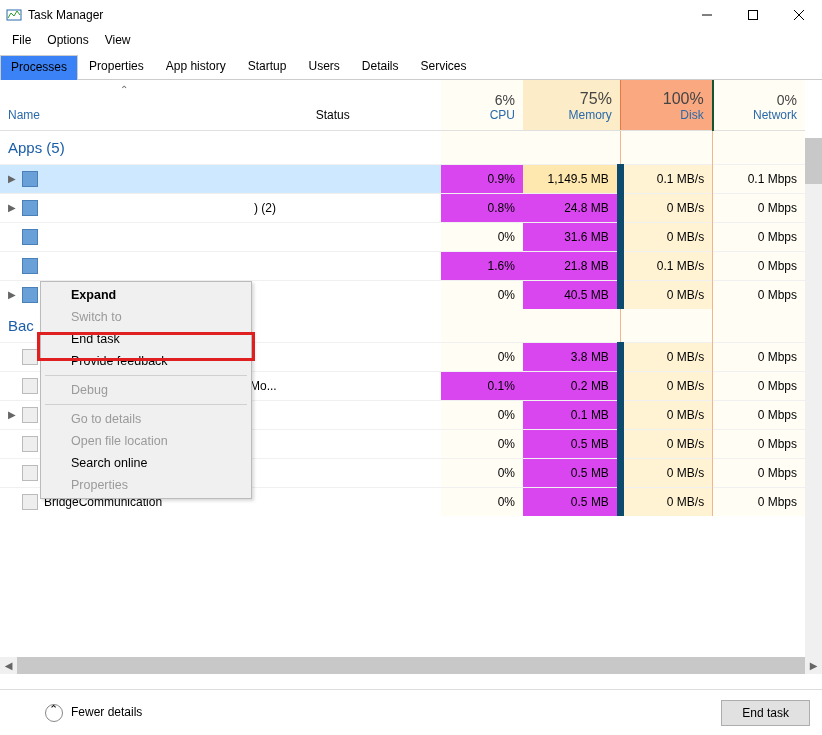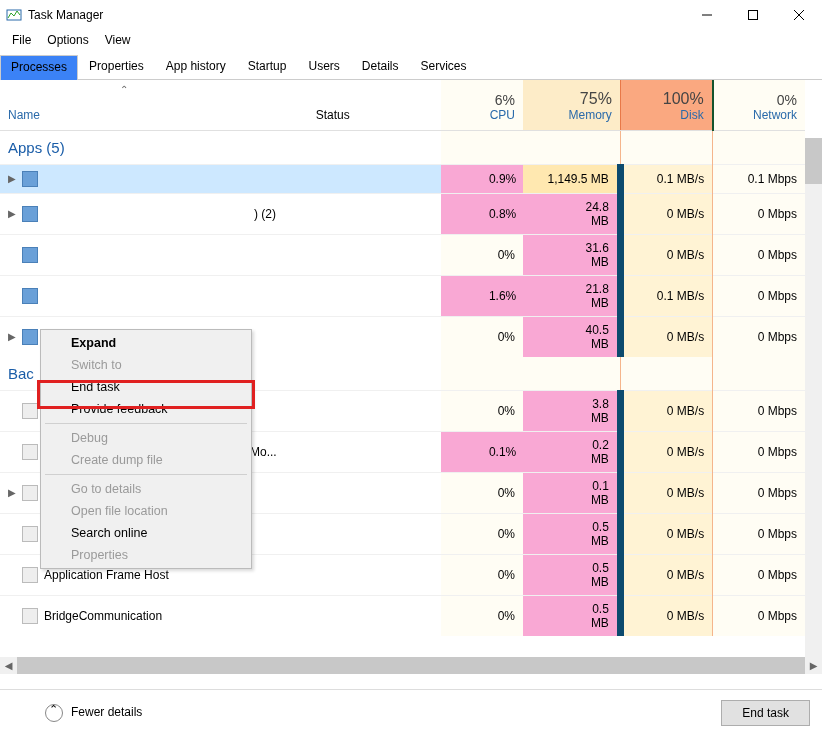--- a/index.html
+++ b/index.html
@@ -52,28 +52,28 @@
 .group-row td { padding: 8px 8px; color: #1a5da8; font-size: 15px; }
 .proc-row td { font-size: 12px; padding: 6px 8px; border-top: 1px solid #f0f0f0; }
 .proc-row td.num { text-align: right; }
 .proc-row .name-cell { display: flex; align-items: center; }
 .proc-row .expand { width: 14px; color: #666; font-size: 10px; }
 .proc-row .picon { width: 16px; height: 16px; margin-right: 6px; }
 .proc-row.selected { background: #cde8ff; }
 
 
 td.h0 { background: #fffdf4; }
-td.h1 { background: #f9a8d4; padding-left: 48px; }
+td.h1 { background: #d946ef; }
 td.h2 { background: #ffe8b0; }
 td.disk0 { background: #fff3d4; border-left: 7px solid #0c4a6e; border-right: 1px solid #f5b58c; }
 td.group-spacer { background: #fffdf4; }
 td.group-disk { background: #fffdf4; border-left: 1px solid #f5b58c; border-right: 1px solid #f5b58c; }
 
 
-.context-menu { position: absolute; left: 40px; top: 201px; width: 212px; background: #f0f0f0; border: 1px solid #bbb; box-shadow: 2px 2px 3px rgba(0,0,0,.15); padding: 2px; font-size: 12.5px; z-index: 20; margin-top: 48px; }
+.context-menu { position: absolute; left: 40px; top: 201px; width: 212px; background: #f0f0f0; border: 1px solid #bbb; box-shadow: 2px 2px 3px rgba(0,0,0,.15); padding: 2px; font-size: 12.5px; z-index: 20; }
 .context-menu .cm-item { padding: 4px 8px 4px 28px; position: relative; }
 .context-menu .cm-item.disabled { color: #9a9a9a; }
 .context-menu .cm-item.bold { font-weight: bold; }
 .context-menu .cm-item.has-sub::after { content: "▸"; position: absolute; right: 8px; font-size: 10px; }
 .context-menu .sep { height: 1px; background: #d0d0d0; margin: 3px 2px; }
 .context-menu .highlight-box { position: absolute; border: 3px solid #e02020; left: -4px; top: 50px; width: 218px; height: 29px; pointer-events:none; }
 
 
 .vscroll { position: absolute; right: 0; top: 58px; width: 17px; bottom: 17px; background: #f0f0f0; }
 .vscroll .thumb { position: absolute; top: 0; left: 0; right: 0; height: 46px; background: #c8c8c8; }
@@ -342,21 +342,20 @@
   </tbody>
     </table>
 
   <div class="context-menu">
     <div class="cm-item bold">Expand</div>
     <div class="cm-item disabled">Switch to</div>
     <div class="cm-item">End task</div>
     <div class="cm-item">Provide feedback</div>
     <div class="sep"></div>
     <div class="cm-item disabled">Debug</div>
-    <div class="cm-item disabled">Create dump file</div>
     <div class="sep"></div>
     <div class="cm-item disabled">Go to details</div>
     <div class="cm-item disabled">Open file location</div>
     <div class="cm-item">Search online</div>
     <div class="cm-item disabled">Properties</div>
     <div class="highlight-box"></div>
   </div>
 
   <div class="vscroll">
       <div class="thumb"></div>

